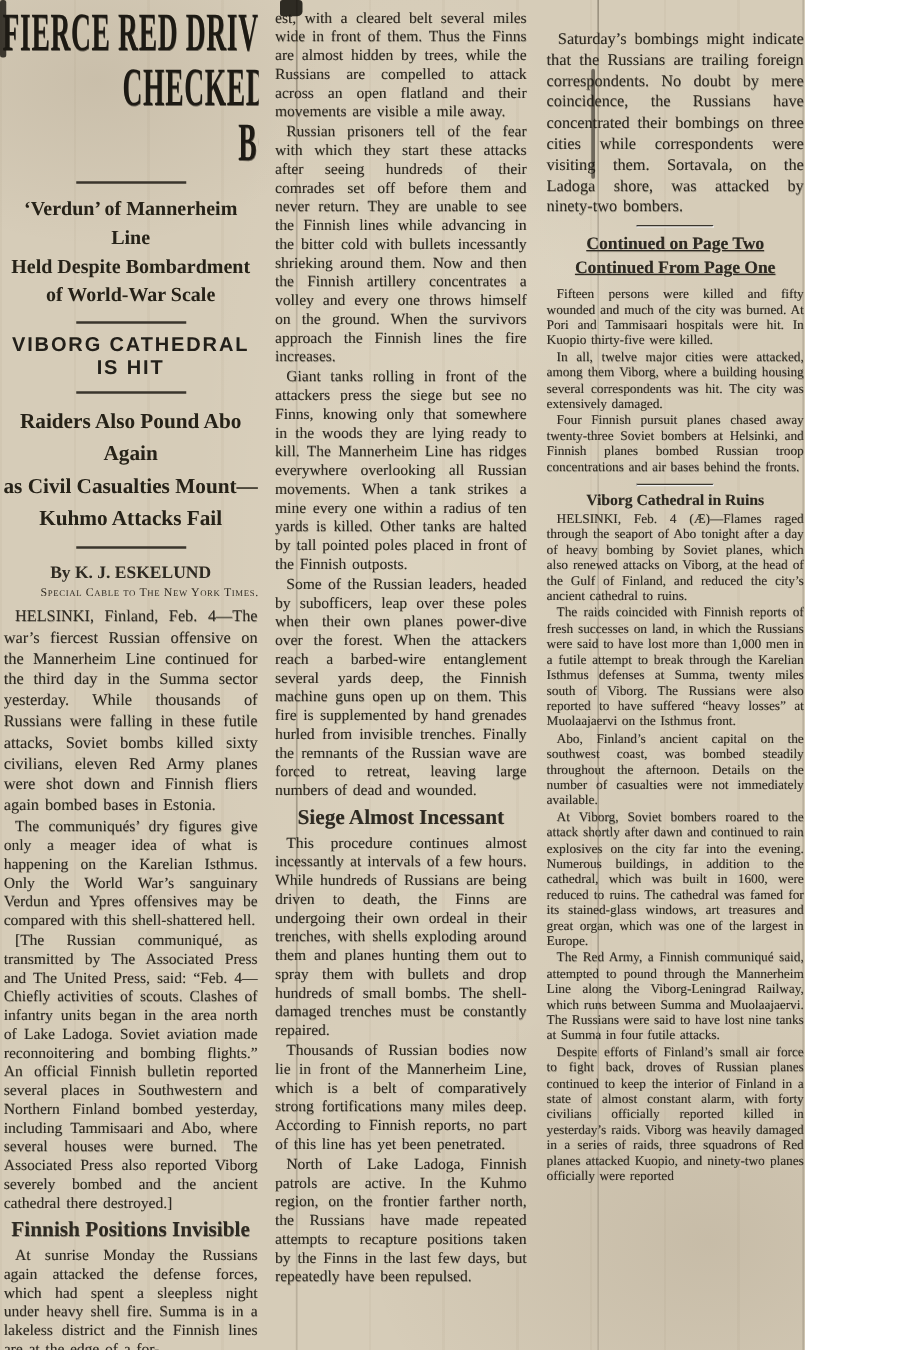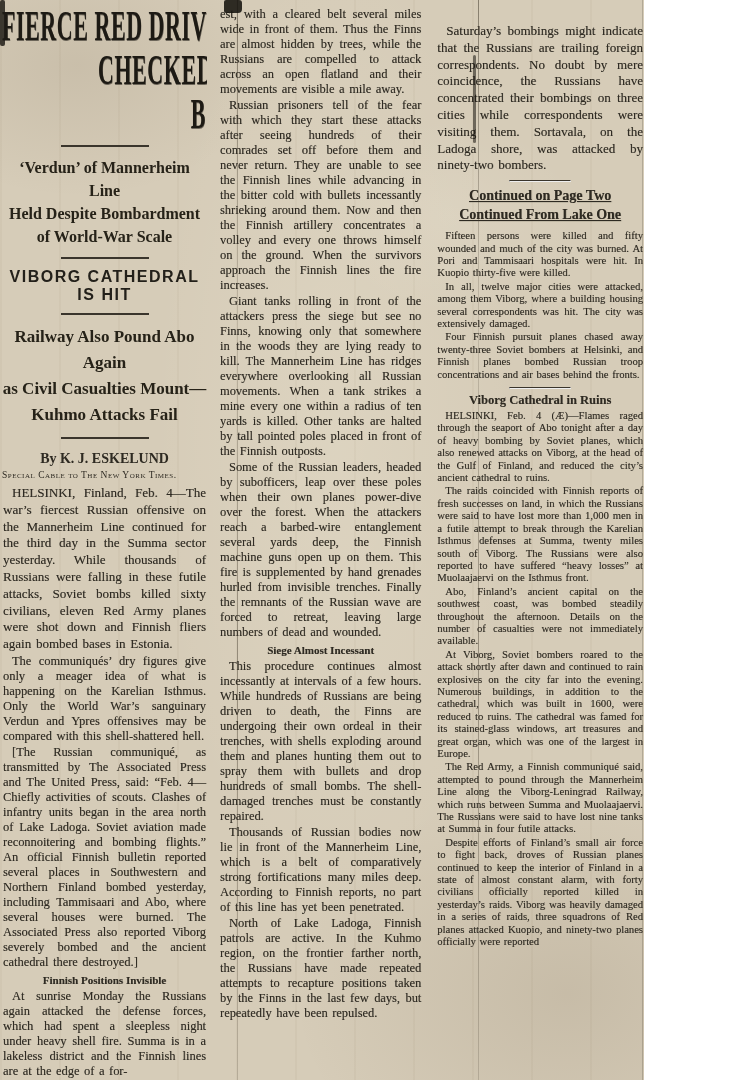--- a/index.html
+++ b/index.html
@@ -41,29 +41,29 @@
   .hl-3{text-align:right;}  .hl-3 span{transform-origin:right center;}
 
   .rule{width:88px;border:0;border-top:2px solid #3a352c;margin:9px auto 9px;}
   .rule-short{width:60px;border-top:1px solid #3a352c;margin:6px auto 4px;}
 
   .deck{font-weight:700;font-size:16px;line-height:23px;text-align:center;color:#262218;}
   .bank{font-family:"Liberation Sans", sans-serif;font-weight:700;font-size:16px;letter-spacing:1.5px;text-align:center;color:#23201a;}
   .deck2{font-weight:700;font-size:17px;line-height:26px;text-align:center;color:#262218;}
 
   .byline{font-weight:700;font-size:14px;text-align:center;margin-top:12px;}
-  .credit{font-size:9.5px;text-align:left;margin:3px 0 5px;font-variant:small-caps;letter-spacing:0.5px;}
+  .credit{font-size:9.5px;text-align:right;margin:3px 0 5px;font-variant:small-caps;letter-spacing:0.5px;}
 
   .body-para{
     margin:1px;font-size:12.4px;line-height:15px;text-align:justify;
     text-indent:9px;word-spacing:1.5px;
     text-shadow:0.3px 0.3px 0 rgba(46,42,34,0.4);
   }
   .no-indent{text-indent:0;}
-  .crosshead{font-weight:700;font-size:11px;text-align:center;margin:4px 0 3px;text-shadow:0.3px 0.3px 0 rgba(46,42,34,0.4);}
+  .crosshead{font-weight:700;font-size:17px;text-align:center;margin:4px 0 3px;text-shadow:0.3px 0.3px 0 rgba(46,42,34,0.4);}
 
   .lead-para{font-size:13px;line-height:16.8px;}
   .continued{font-weight:700;font-size:14px;line-height:19px;text-align:center;text-shadow:0.3px 0.3px 0 rgba(46,42,34,0.45);text-decoration:underline;}
   .small-para{font-size:10.6px;line-height:12.4px;text-indent:8px;word-spacing:1px;}
   .small-head{font-size:12.5px;margin:3px 0 2px;}
 
   .artifact{position:absolute;background:#17140f;}
   .art-1{left:0;top:0;width:5px;height:46px;border-radius:2px;opacity:0.8;}
   .art-2{left:224px;top:0;width:18px;height:13px;border-radius:2px 3px 4px 2px;opacity:0.88;}
   .art-3{left:473px;top:55px;width:3px;height:88px;opacity:0.55;border-radius:2px;}
@@ -94,21 +94,21 @@
         <div>of World-War Scale</div>
       </div>
 
       <hr class="rule">
 
       <div class="bank">VIBORG CATHEDRAL IS HIT</div>
 
       <hr class="rule">
 
       <div class="deck2">
-        <div>Railway Also Pound Abo Again</div>
+        <div>Raiders Also Pound Abo Again</div>
         <div>as Civil Casualties Mount—</div>
         <div>Kuhmo Attacks Fail</div>
       </div>
 
       <hr class="rule">
 
       <div class="byline">By K. J. ESKELUND</div>
       <div class="credit">Special Cable to The New York Times.</div>
 
       <p class="body-para lead-para">HELSINKI, Finland, Feb. 4—The war’s fiercest Russian offensive on the Mannerheim Line continued for the third day in the Summa sector yesterday. While thousands of Russians were falling in these futile attacks, Soviet bombs killed sixty civilians, eleven Red Army planes were shot down and Finnish fliers again bombed bases in Estonia.</p>
@@ -126,21 +126,21 @@
       <div class="crosshead">Siege Almost Incessant</div>
       <p class="body-para">This procedure continues almost incessantly at intervals of a few hours. While hundreds of Russians are being driven to death, the Finns are undergoing their own ordeal in their trenches, with shells exploding around them and planes hunting them out to spray them with bullets and drop hundreds of small bombs. The shell-damaged trenches must be constantly repaired.</p>
       <p class="body-para">Thousands of Russian bodies now lie in front of the Mannerheim Line, which is a belt of comparatively strong fortifications many miles deep. According to Finnish reports, no part of this line has yet been penetrated.</p>
       <p class="body-para">North of Lake Ladoga, Finnish patrols are active. In the Kuhmo region, on the frontier farther north, the Russians have made repeated attempts to recapture positions taken by the Finns in the last few days, but repeatedly have been repulsed.</p>
     </div>
 
     <div class="col col-right">
       <p class="body-para lead-para">Saturday’s bombings might indicate that the Russians are trailing foreign correspondents. No doubt by mere coincidence, the Russians have concentrated their bombings on three cities while correspondents were visiting them. Sortavala, on the Ladoga shore, was attacked by ninety-two bombers.</p>
       <hr class="rule-short">
       <div class="continued">Continued on Page Two</div>
-      <div class="continued">Continued From Lake One</div>
+      <div class="continued">Continued From Page One</div>
       <div style="height:5px"></div>
       <p class="body-para small-para">Fifteen persons were killed and fifty wounded and much of the city was burned. At Pori and Tammisaari hospitals were hit. In Kuopio thirty-five were killed.</p>
       <p class="body-para small-para">In all, twelve major cities were attacked, among them Viborg, where a building housing several correspondents was hit. The city was extensively damaged.</p>
       <p class="body-para small-para">Four Finnish pursuit planes chased away twenty-three Soviet bombers at Helsinki, and Finnish planes bombed Russian troop concentrations and air bases behind the fronts.</p>
       <hr class="rule-short">
       <div class="crosshead small-head">Viborg Cathedral in Ruins</div>
       <p class="body-para small-para">HELSINKI, Feb. 4 (Æ)—Flames raged through the seaport of Abo tonight after a day of heavy bombing by Soviet planes, which also renewed attacks on Viborg, at the head of the Gulf of Finland, and reduced the city’s ancient cathedral to ruins.</p>
       <p class="body-para small-para">The raids coincided with Finnish reports of fresh successes on land, in which the Russians were said to have lost more than 1,000 men in a futile attempt to break through the Karelian Isthmus defenses at Summa, twenty miles south of Viborg. The Russians were also reported to have suffered “heavy losses” at Muolaajaervi on the Isthmus front.</p>
       <p class="body-para small-para">Abo, Finland’s ancient capital on the southwest coast, was bombed steadily throughout the afternoon. Details on the number of casualties were not immediately available.</p>
       <p class="body-para small-para">At Viborg, Soviet bombers roared to the attack shortly after dawn and continued to rain explosives on the city far into the evening. Numerous buildings, in addition to the cathedral, which was built in 1600, were reduced to ruins. The cathedral was famed for its stained-glass windows, art treasures and great organ, which was one of the largest in Europe.</p>

